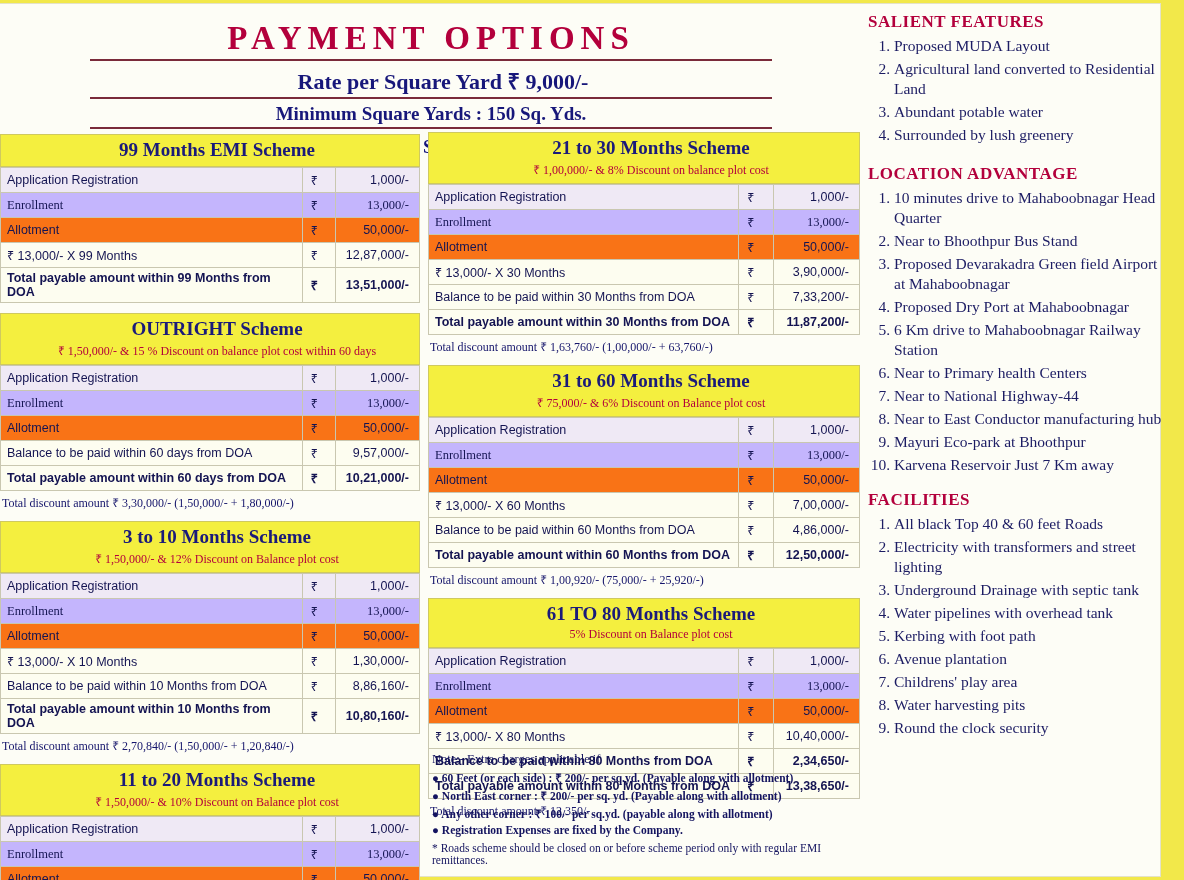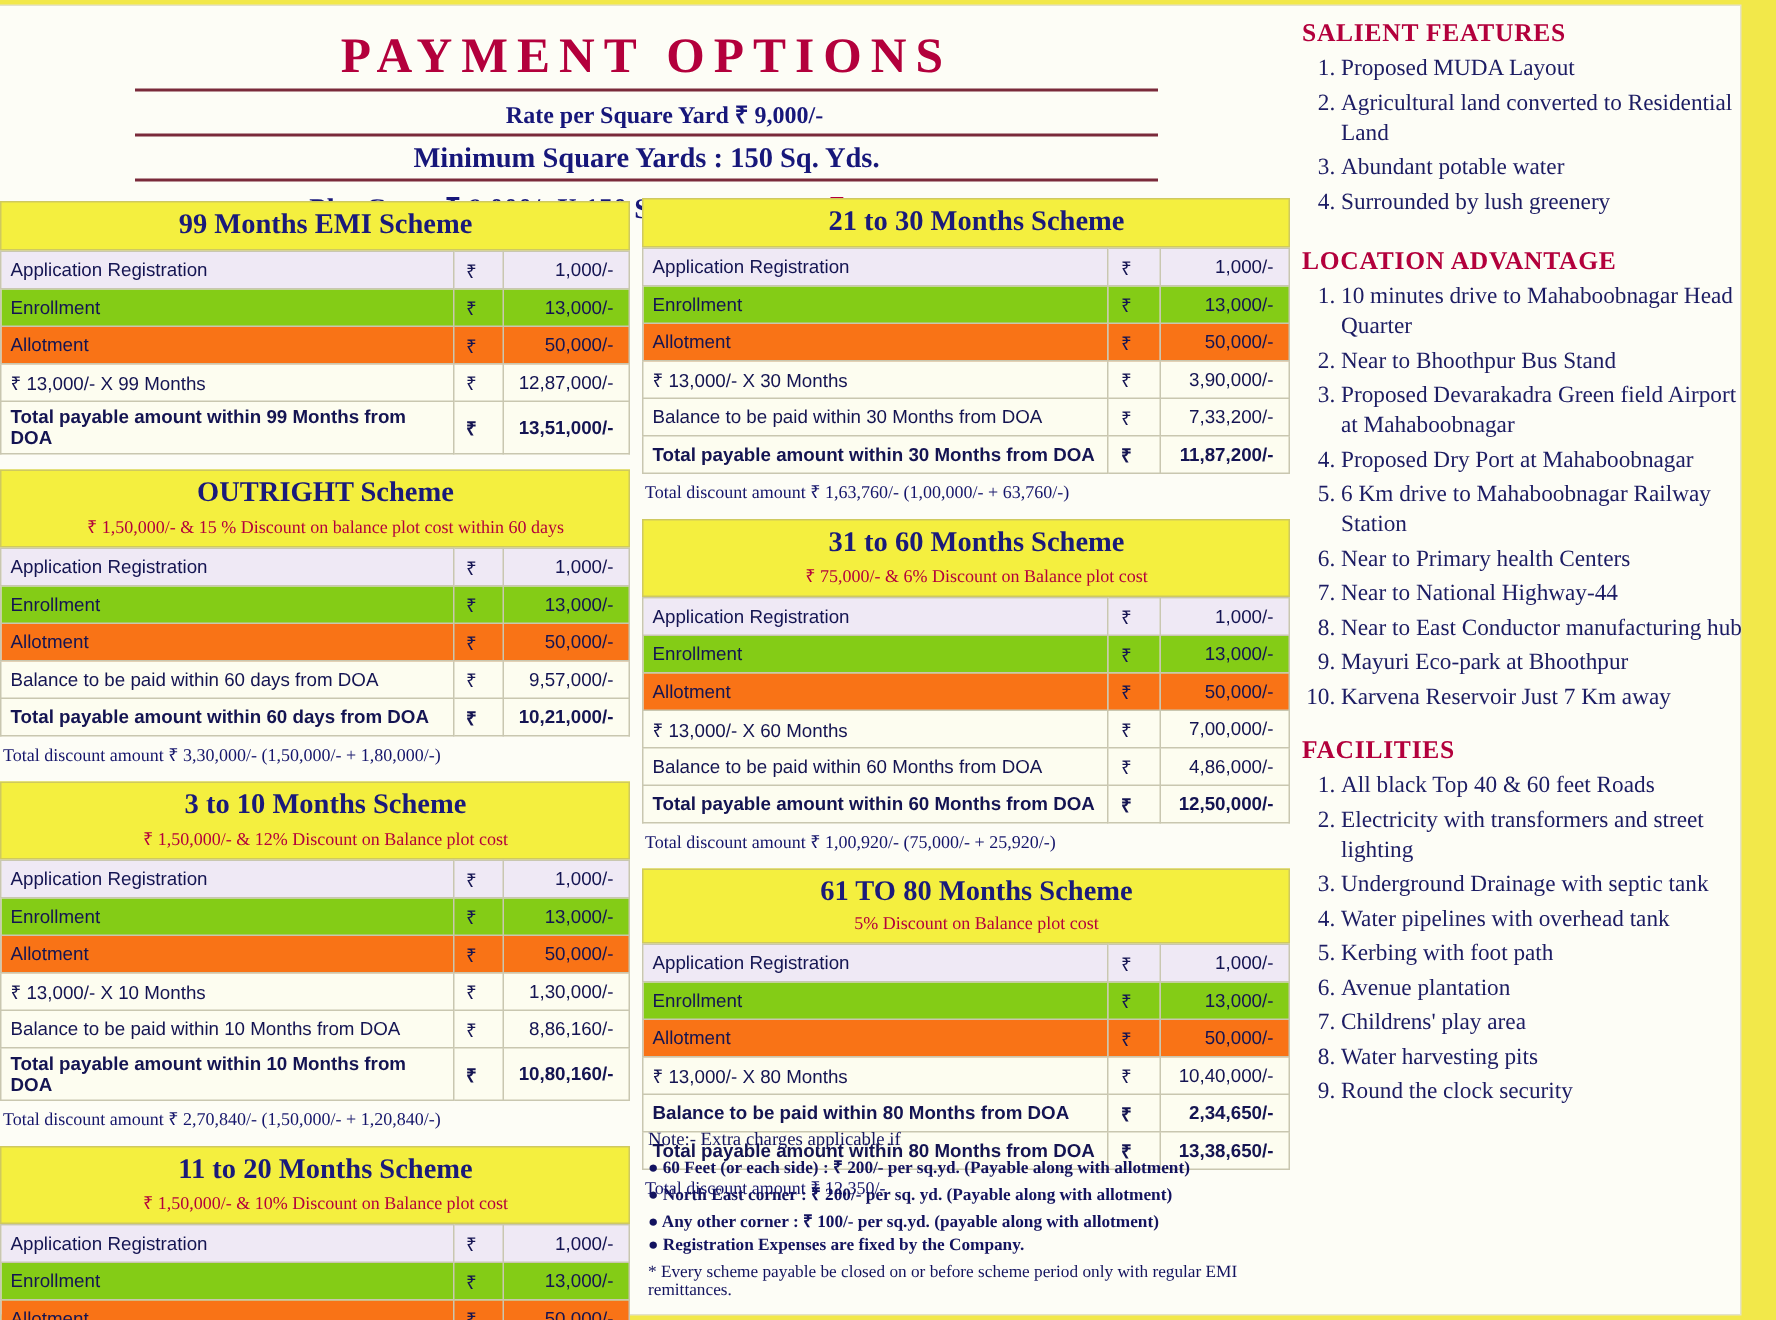--- a/index.html
+++ b/index.html
@@ -32,21 +32,21 @@
     letter-spacing:6px;
     font-weight:bold;
     margin:16px 0 2px 0;
     font-family:"Liberation Serif", serif;
   }
   .hr-line{height:2px;background:#7a2a3a;margin:2px 90px 4px 90px;}
   .sub1,.sub2,.sub3{
     text-align:center;color:#17177a;font-weight:bold;
     font-family:"Liberation Serif", serif;
   }
-  .sub1{font-size:16px;margin-left:24px;}
+  .sub1{font-size:22px;margin-left:24px;}
   .sub2{font-size:19px;margin-top:2px;}
   .sub3{font-size:19px;margin-top:4px;}
   .sub3 .amt{color:#b3003c;}
 
   
   .col-a{position:absolute;left:0;top:130px;width:420px;}
   .col-b{position:absolute;left:428px;top:128px;width:432px;}
 
   .block{margin-bottom:10px;}
   .block-head{
@@ -70,21 +70,21 @@
   }
   table.rows td{
     border:1px solid #c9c7b0;
     padding:3px 6px;
     height:18px;
   }
   table.rows td.lbl{width:72%;}
   table.rows td.cur{width:8%;text-align:left;padding-left:8px;}
   table.rows td.val{width:20%;text-align:right;padding-right:10px;}
   tr.r0 td{background:#efe9f5;}
-  tr.r1 td{background:#84cc16;}
+  tr.r1 td{background:#c4b5fd;font-family:Liberation Serif, serif;}
   tr.r2 td{background:#f97316;}
   tr.r3 td{background:#fdfdf0;}
   tr.r4 td{background:#fdfdf0;}
   tr.r5 td{background:#fdfdf0;}
   tr.bold td{font-weight:bold;}
   .note{
     font-size:12px;color:#15156b;margin:3px 0 0 2px;
     font-family:"Liberation Serif", serif;
   }
 
@@ -275,20 +275,21 @@
 
       </div>
 
     </div>
 
     <div class="col-b">
 
       <div class="block">
         <div class="block-head">
           <div class="h1">21 to 30 Months Scheme</div>
+          <div class="h2">₹ 1,00,000/- &amp; 8% Discount on balance plot cost</div>
         </div>
         <table class="rows">
           <tbody>
               <tr class="r0">
                 <td class="lbl">Application Registration</td>
                 <td class="cur">₹</td>
                 <td class="val">1,000/-</td>
               </tr>
           <tr class="r1">
                 <td class="lbl">Enrollment</td>
@@ -405,21 +406,21 @@
       </div>
 
     </div>
 
     <div class="notes">
       <div class="nt-title">Note:- Extra charges  applicable if</div>
       <div class="nt">● <span>60 Feet (or each side) : ₹ 200/- per sq.yd. (Payable along with allotment)</span></div>
       <div class="nt">● <span>North East corner : ₹ 200/- per sq. yd. (Payable along with allotment)</span></div>
       <div class="nt">● <span>Any other corner : ₹ 100/- per sq.yd. (payable along with allotment)</span></div>
       <div class="nt">● <span>Registration Expenses are fixed by the Company.</span></div>
-      <div class="nt-foot">* Every scheme payable be closed on or before scheme period only with regular EMI remittances.</div>
+      <div class="nt-foot">* Roads scheme should be closed on or before scheme period only with regular EMI remittances.</div>
     </div>
 
   </div>
 
   <div class="right-col">
 
     <div>
       <div class="rc-head">SALIENT FEATURES</div>
       <ol class="rc-list">
         <li>Proposed MUDA Layout</li>

